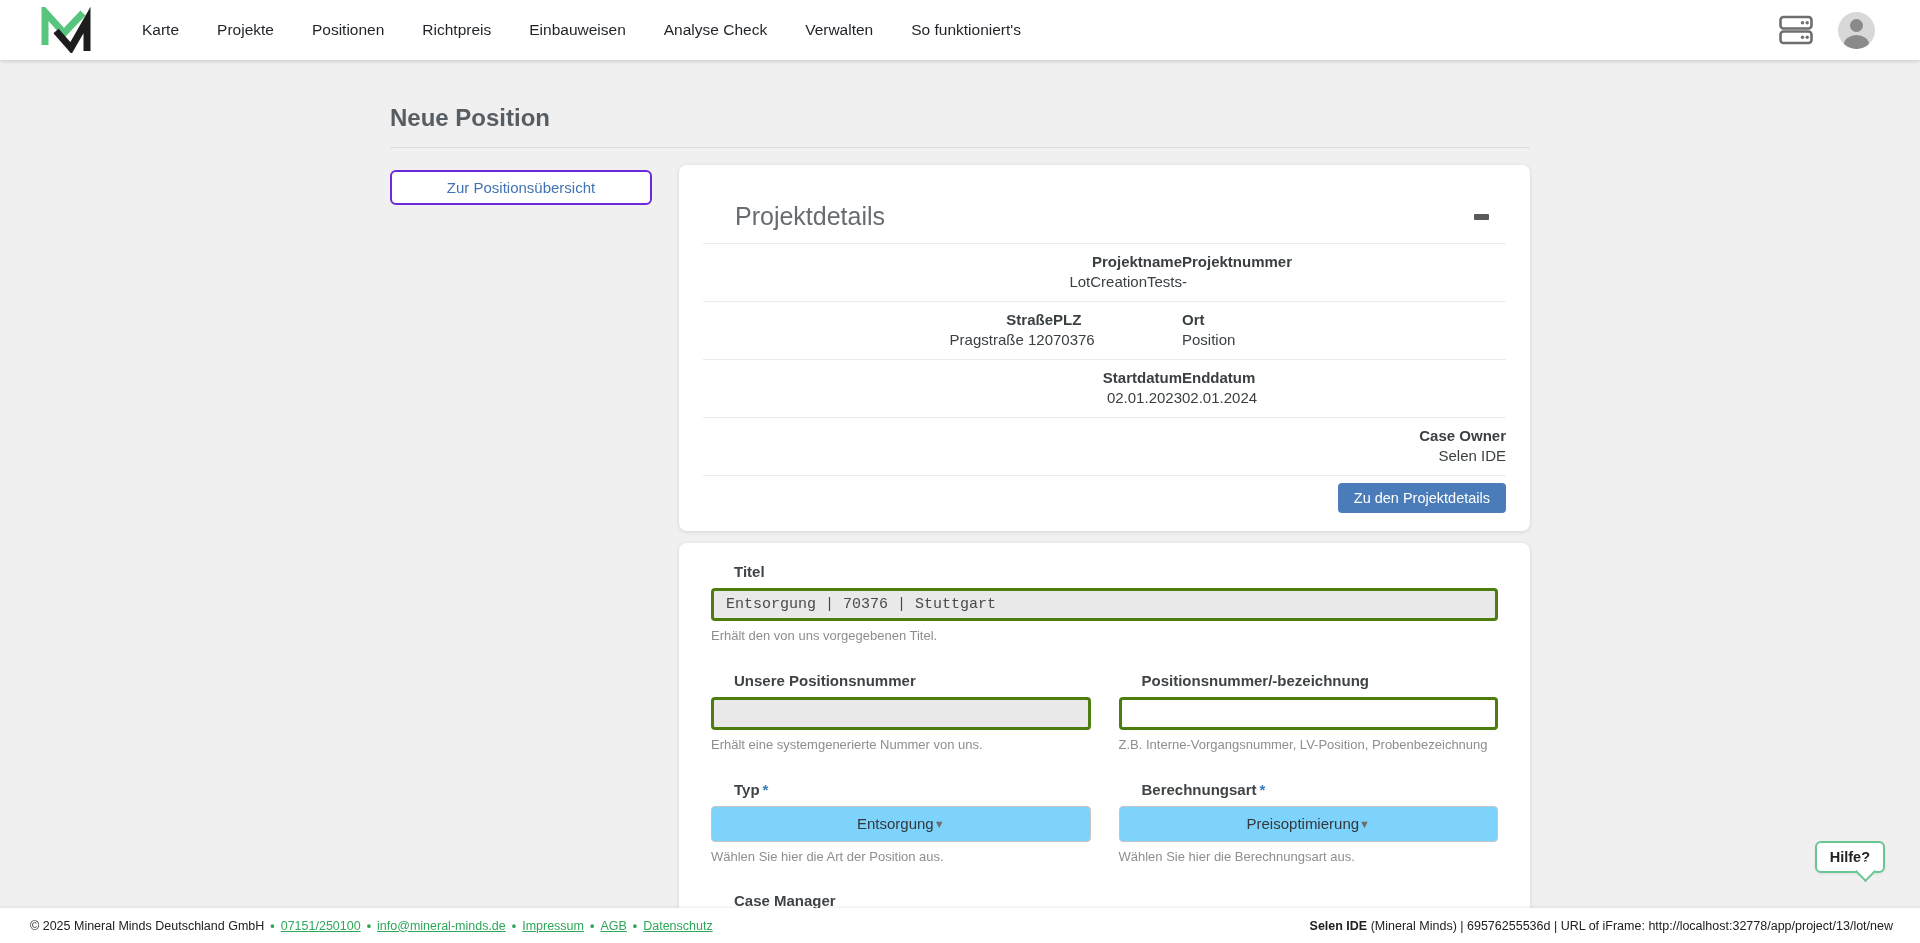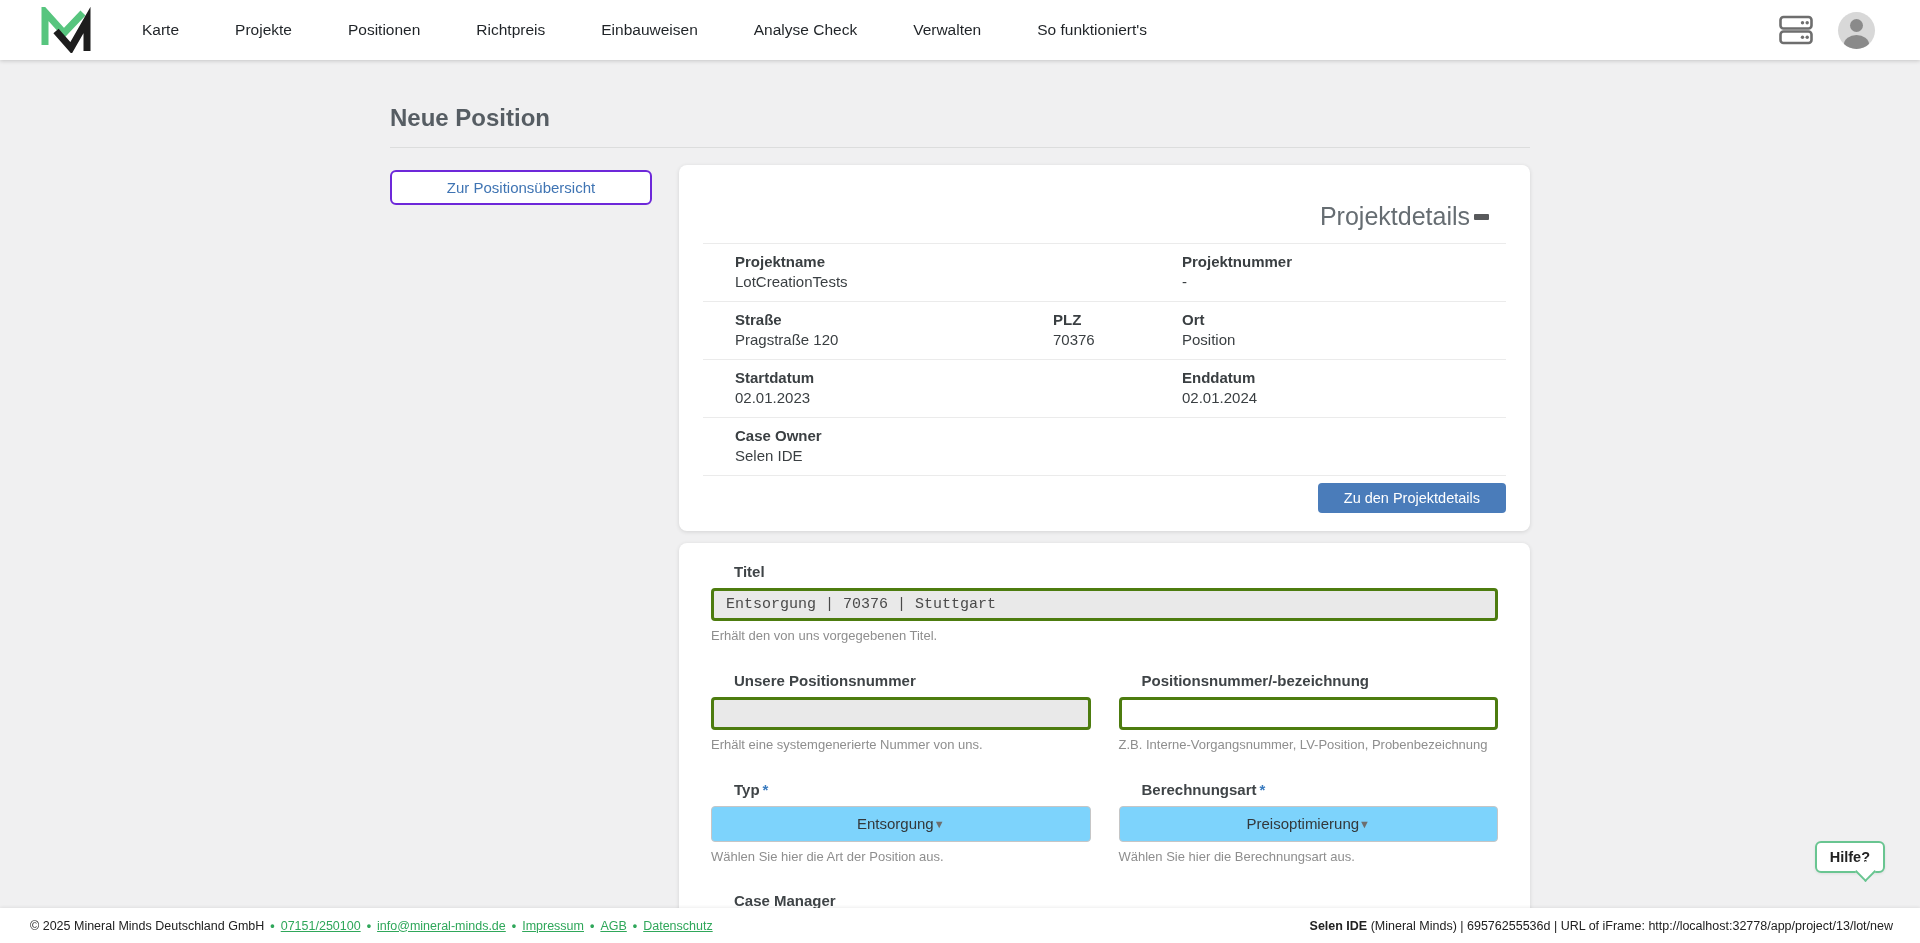--- a/index.html
+++ b/index.html
@@ -13,21 +13,21 @@
 
   
   .navbar {
     height: 60px; background: #fff;
     box-shadow: 0 1px 4px rgba(0,0,0,.18);
     display: flex; align-items: center;
     padding: 0 45px 0 40px;
     position: relative; z-index: 20;
   }
   .logo { width: 52px; height: 46px; margin-right: 50px; cursor: pointer; }
-  .nav-items { display: flex; align-items: center; gap: 56px; list-style: none; }
+  .nav-items { display: flex; align-items: center; gap: 38px; list-style: none; }
   .nav-items li {
     font-size: 15.5px; color: #1f2327; cursor: pointer; white-space: nowrap;
   }
   .nav-spacer { flex: 1; }
   .nav-right { display: flex; align-items: center; gap: 24px; }
   .server-icon { width: 36px; height: 32px; cursor: pointer; }
   .avatar {
     width: 37px; height: 37px; border-radius: 50%;
     background: #d8d8d8; position: relative; overflow: hidden; cursor: pointer;
   }
@@ -58,46 +58,46 @@
   }
 
   .card {
     background: #fff; border-radius: 8px;
     box-shadow: 0 1px 4px rgba(0,0,0,.12);
   }
 
   
   .project-card { padding: 38px 24px 18px; }
   .project-head {
-    display: flex; justify-content: flex-end; align-items: center;
+    display: flex; justify-content: space-between; align-items: center;
     margin: 0 14px 12px 32px;
   }
   .project-title { font-size: 25px; font-weight: 400; color: #666d72; line-height: 1.1; }
   .collapse-btn {
     width: 22px; height: 16px; background: none; border: none; cursor: pointer;
     display: flex; align-items: center; justify-content: center;
   }
   .collapse-bar { width: 15px; height: 6px; background: #58595b; border-radius: 1px; }
 
   .ptable { width: 100%; }
   .prow {
     display: grid; grid-template-columns: 350px 129px 1fr;
     border-top: 1px solid #ebebeb; padding: 9px 0 10px;
   }
   .prow:last-child { border-bottom: 1px solid #ebebeb; }
-  .pcell:first-child { padding-left: 32px; }
+  .pcell:first-child { padding-left: 32px; text-align: right; }
   .pcell.span2 { grid-column: 1 / 3; }
   .pcell.full { grid-column: 1 / -1; }
   .plabel { font-size: 15px; font-weight: 700; color: #3a3f42; line-height: 18px; }
   .pvalue { font-size: 15px; color: #3a3f42; line-height: 18px; margin-top: 2px; }
 
   .project-actions { display: flex; justify-content: flex-end; margin-top: 7px; }
   .btn-primary {
     background: #4a7cba; color: #fff; border: none; border-radius: 4px;
-    font-size: 14.5px; padding: 7px 26px; cursor: pointer; font-family: inherit;
+    font-size: 14.5px; padding: 7px 16px; cursor: pointer; font-family: inherit;
   }
 
   
   .form-card { margin-top: 12px; padding: 20px 32px 60px; }
   .field-label { font-size: 15px; font-weight: 600; color: #3f4447; line-height: 16px; margin-left: 23px; }
   .req { color: #3a7bbf; font-weight: 700; margin-left: 3px; }
   .text-input {
     display: block; width: 100%; height: 33px; margin-top: 7px;
     border: 3px solid #4d7c0f; border-radius: 4px; background: #fff;
     font-size: 15px; color: #4a4a4a; padding: 0 12px; font-family: Liberation Mono, monospace;

